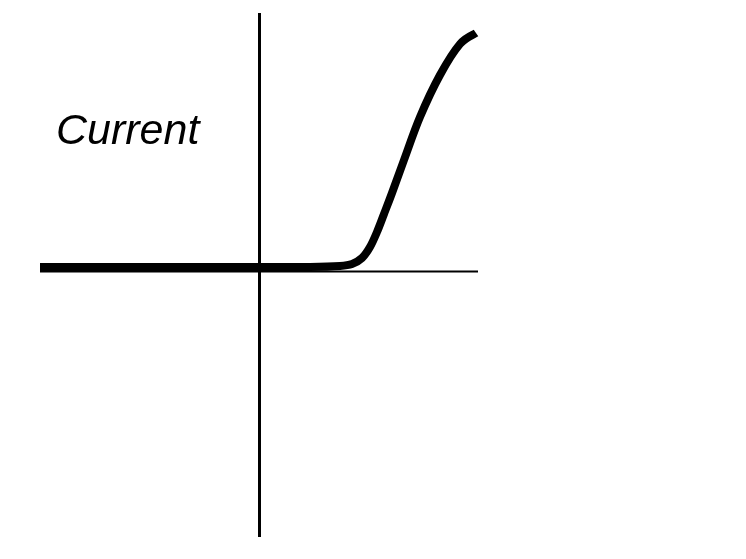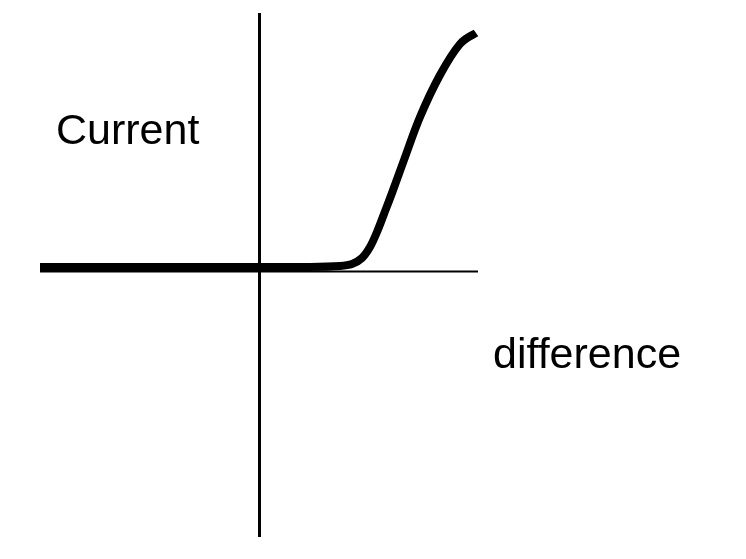--- a/index.html
+++ b/index.html
@@ -44,34 +44,33 @@
     left: 493px;
     top: 241px;
   }
   .axis-label-line {
     display: block;
   }
 </style>
 </head>
 <body>
 
-<div id="figure" style="width: 744px; height: 559px; background: rgb(255, 255, 255);">
+<div id="figure" style="width: 744px; height: 559px; background: rgb(255, 255, 255); font-style: italic;">
 
   <svg id="plot-svg" viewBox="0 0 746 559" xmlns="http://www.w3.org/2000/svg">
 
     <rect x="0" y="0" width="746" height="559" fill="#ffffff"></rect>
 
     <line x1="259.5" y1="13" x2="259.5" y2="537" stroke="#000000" stroke-width="3"></line>
 
     <line x1="40" y1="271.5" x2="478" y2="271.5" stroke="#000000" stroke-width="2"></line>
 
     <path id="iv-curve" d="M 40 267 C 53.33 267.00, 93.33 267.00, 120 267 C 146.67 267.00, 176.67 267.00, 200 267 C 223.33 267.00, 241.67 267.00, 260 267 C 278.33 267.00, 296.67 267.17, 310 267 C 323.33 266.83, 333.00 266.50, 340 266 C 347.00 265.50, 348.33 265.33, 352 264 C 355.67 262.67, 359.00 260.83, 362 258 C 365.00 255.17, 367.50 251.33, 370 247 C 372.50 242.67, 374.67 237.50, 377 232 C 379.33 226.50, 381.50 220.50, 384 214 C 386.50 207.50, 388.67 202.00, 392 193 C 395.33 184.00, 399.33 172.67, 404 160 C 408.67 147.33, 414.00 131.17, 420 117 C 426.00 102.83, 433.33 87.17, 440 75 C 446.67 62.83, 454.00 51.00, 460 44 C 466.00 37.00, 473.33 34.83, 476 33" fill="none" stroke="#000000" stroke-width="8" stroke-linecap="butt" stroke-linejoin="round"></path>
   </svg>
 
   <div class="axis-label" id="y-axis-label">
     <span class="axis-label-line">Current</span>
   </div>
 
   <div class="axis-label" id="x-axis-label">
-    <span class="axis-label-line">difference</span>
   </div>
 
 </div>
 
 </body></html>

